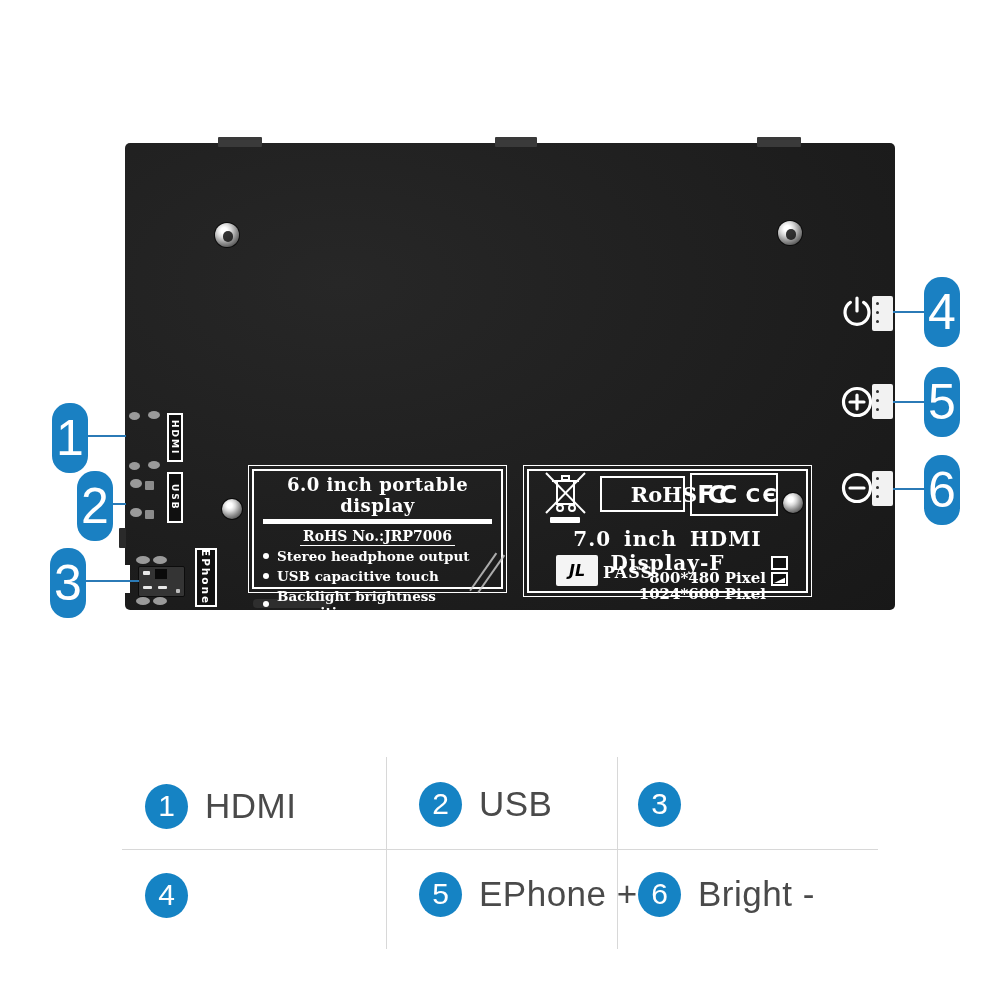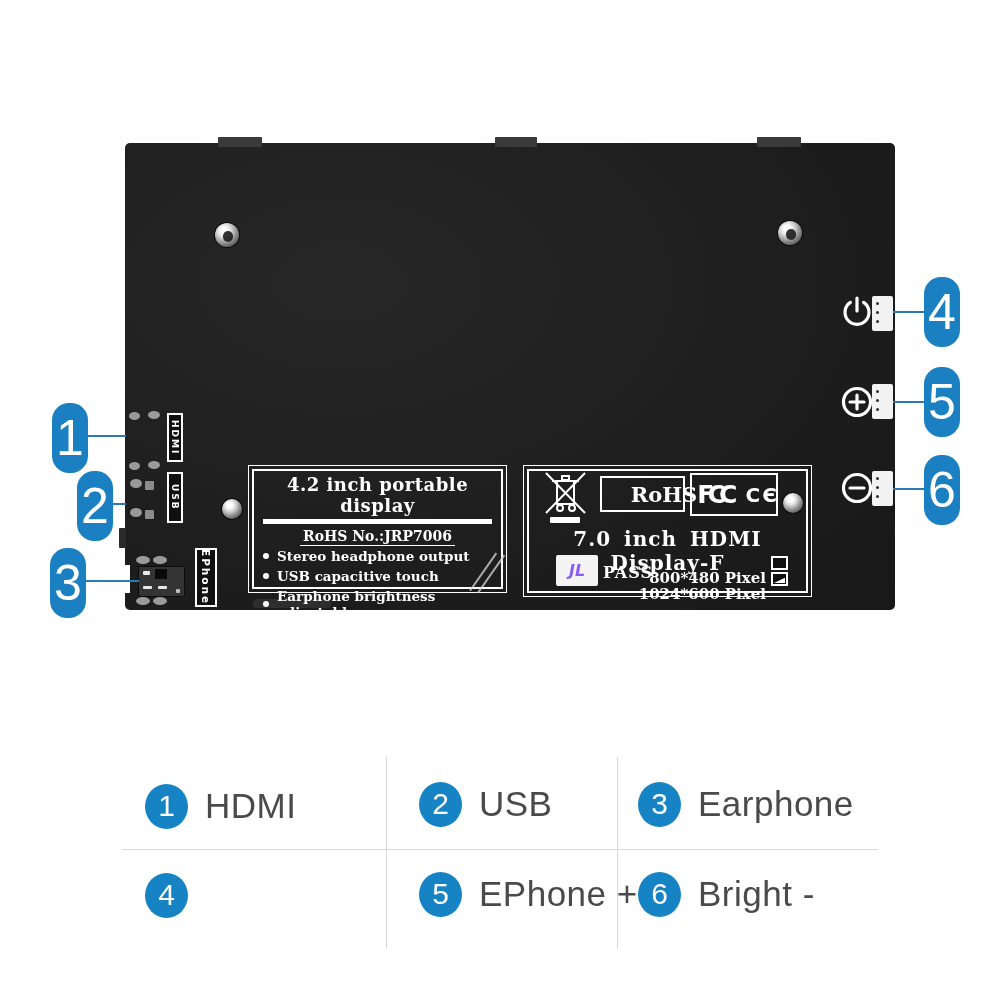--- a/index.html
+++ b/index.html
@@ -47,21 +47,21 @@
   .rohs-box{position:absolute;border:2px solid #fff;display:flex;align-items:center;justify-content:center;
             font-size:21px;font-weight:bold;box-sizing:border-box;padding-left:43px;}
   .fcc-box{position:absolute;border:2px solid #fff;display:flex;align-items:center;justify-content:center;
            gap:8px;box-sizing:border-box;}
   .fcc-text{font-family:"DejaVu Sans",sans-serif;font-weight:bold;font-size:25px;
             letter-spacing:-0.27em;padding-right:0.27em;}
   .ce-text{font-family:"DejaVu Sans",sans-serif;font-weight:bold;font-size:20px;letter-spacing:2px;}
   .cert-title{position:absolute;left:0;right:0;text-align:center;font-size:20px;font-weight:bold;
               letter-spacing:1px;word-spacing:5px;}
   .pass-box{position:absolute;width:42px;height:31px;background:#f4f4f4;border-radius:2px;
-            display:flex;align-items:center;justify-content:center;color:#8b5cf6;
+            display:flex;align-items:center;justify-content:center;color:#000000;
             font-style:italic;font-weight:bold;font-size:16px;font-family:"DejaVu Sans",sans-serif;}
   .pass-text{position:absolute;font-size:16px;font-weight:bold;letter-spacing:1px;}
   .res-block{position:absolute;text-align:right;font-size:15px;font-weight:bold;line-height:16px;margin-top:15px;}
   .chk{position:absolute;width:13px;height:10px;border:2px solid #fff;background:#111;box-sizing:content-box;}
   .chk.checked::after{content:"";position:absolute;inset:1px;background:#fff;
             clip-path:polygon(0 100%,100% 35%,100% 100%);}
   .weee-bar{position:absolute;background:#fff;border-radius:1px;}
 
   
   .cbadge{position:absolute;width:36px;height:70px;border-radius:17px;background:#1a80c2;
@@ -125,34 +125,34 @@
     </div>
     <div class="vtag" style="left:42px;top:329px;width:16px;height:51px;font-size:9px;">
       <span>USB</span>
     </div>
     <div class="vtag" style="left:70px;top:405px;width:22px;height:59px;font-size:10.5px;">
       <span>EPhone</span>
     </div>
 
     <div class="wlabel" style="left:123px;top:322px;width:259px;height:128px;">
       <div class="inner">
-        <div class="spec-title">4.2 inch portable display</div>
+        <div class="spec-title">6.0 inch portable display</div>
         <div class="spec-bar"></div>
         <div class="spec-model"><span>RoHS No.:JRP7006</span></div>
         <div class="feat">
             <span class="dot"></span>
             <span>Stereo headphone output</span>
           </div>
         <div class="feat">
             <span class="dot"></span>
             <span>USB capacitive touch</span>
           </div>
         <div class="feat">
             <span class="dot"></span>
-            <span>Earphone brightness adjustable</span>
+            <span>Backlight brightness capacitive</span>
           </div>
         <div class="scratch" style="left:206px;top:100px;"></div>
         <div class="scratch" style="left:214px;top:102px;"></div>
       </div>
     </div>
 
     <div class="wlabel" style="left:398px;top:322px;width:289px;height:132px;">
       <div class="inner">
 
         <div class="abs" style="left:15px;top:1px;">
@@ -251,21 +251,20 @@
   <div class="lgitem" style="left:145px;top:783px;">
     <div class="lgnum">1</div>
     <div class="lglabel">HDMI</div>
   </div>
   <div class="lgitem" style="left:419px;top:781px;">
     <div class="lgnum">2</div>
     <div class="lglabel">USB</div>
   </div>
   <div class="lgitem" style="left:638px;top:781px;">
     <div class="lgnum">3</div>
-    <div class="lglabel">Earphone</div>
   </div>
   <div class="lgitem" style="left:145px;top:872px;">
     <div class="lgnum">4</div>
   </div>
   <div class="lgitem" style="left:419px;top:871px;">
     <div class="lgnum">5</div>
     <div class="lglabel">EPhone +</div>
   </div>
   <div class="lgitem" style="left:638px;top:871px;">
     <div class="lgnum">6</div>

